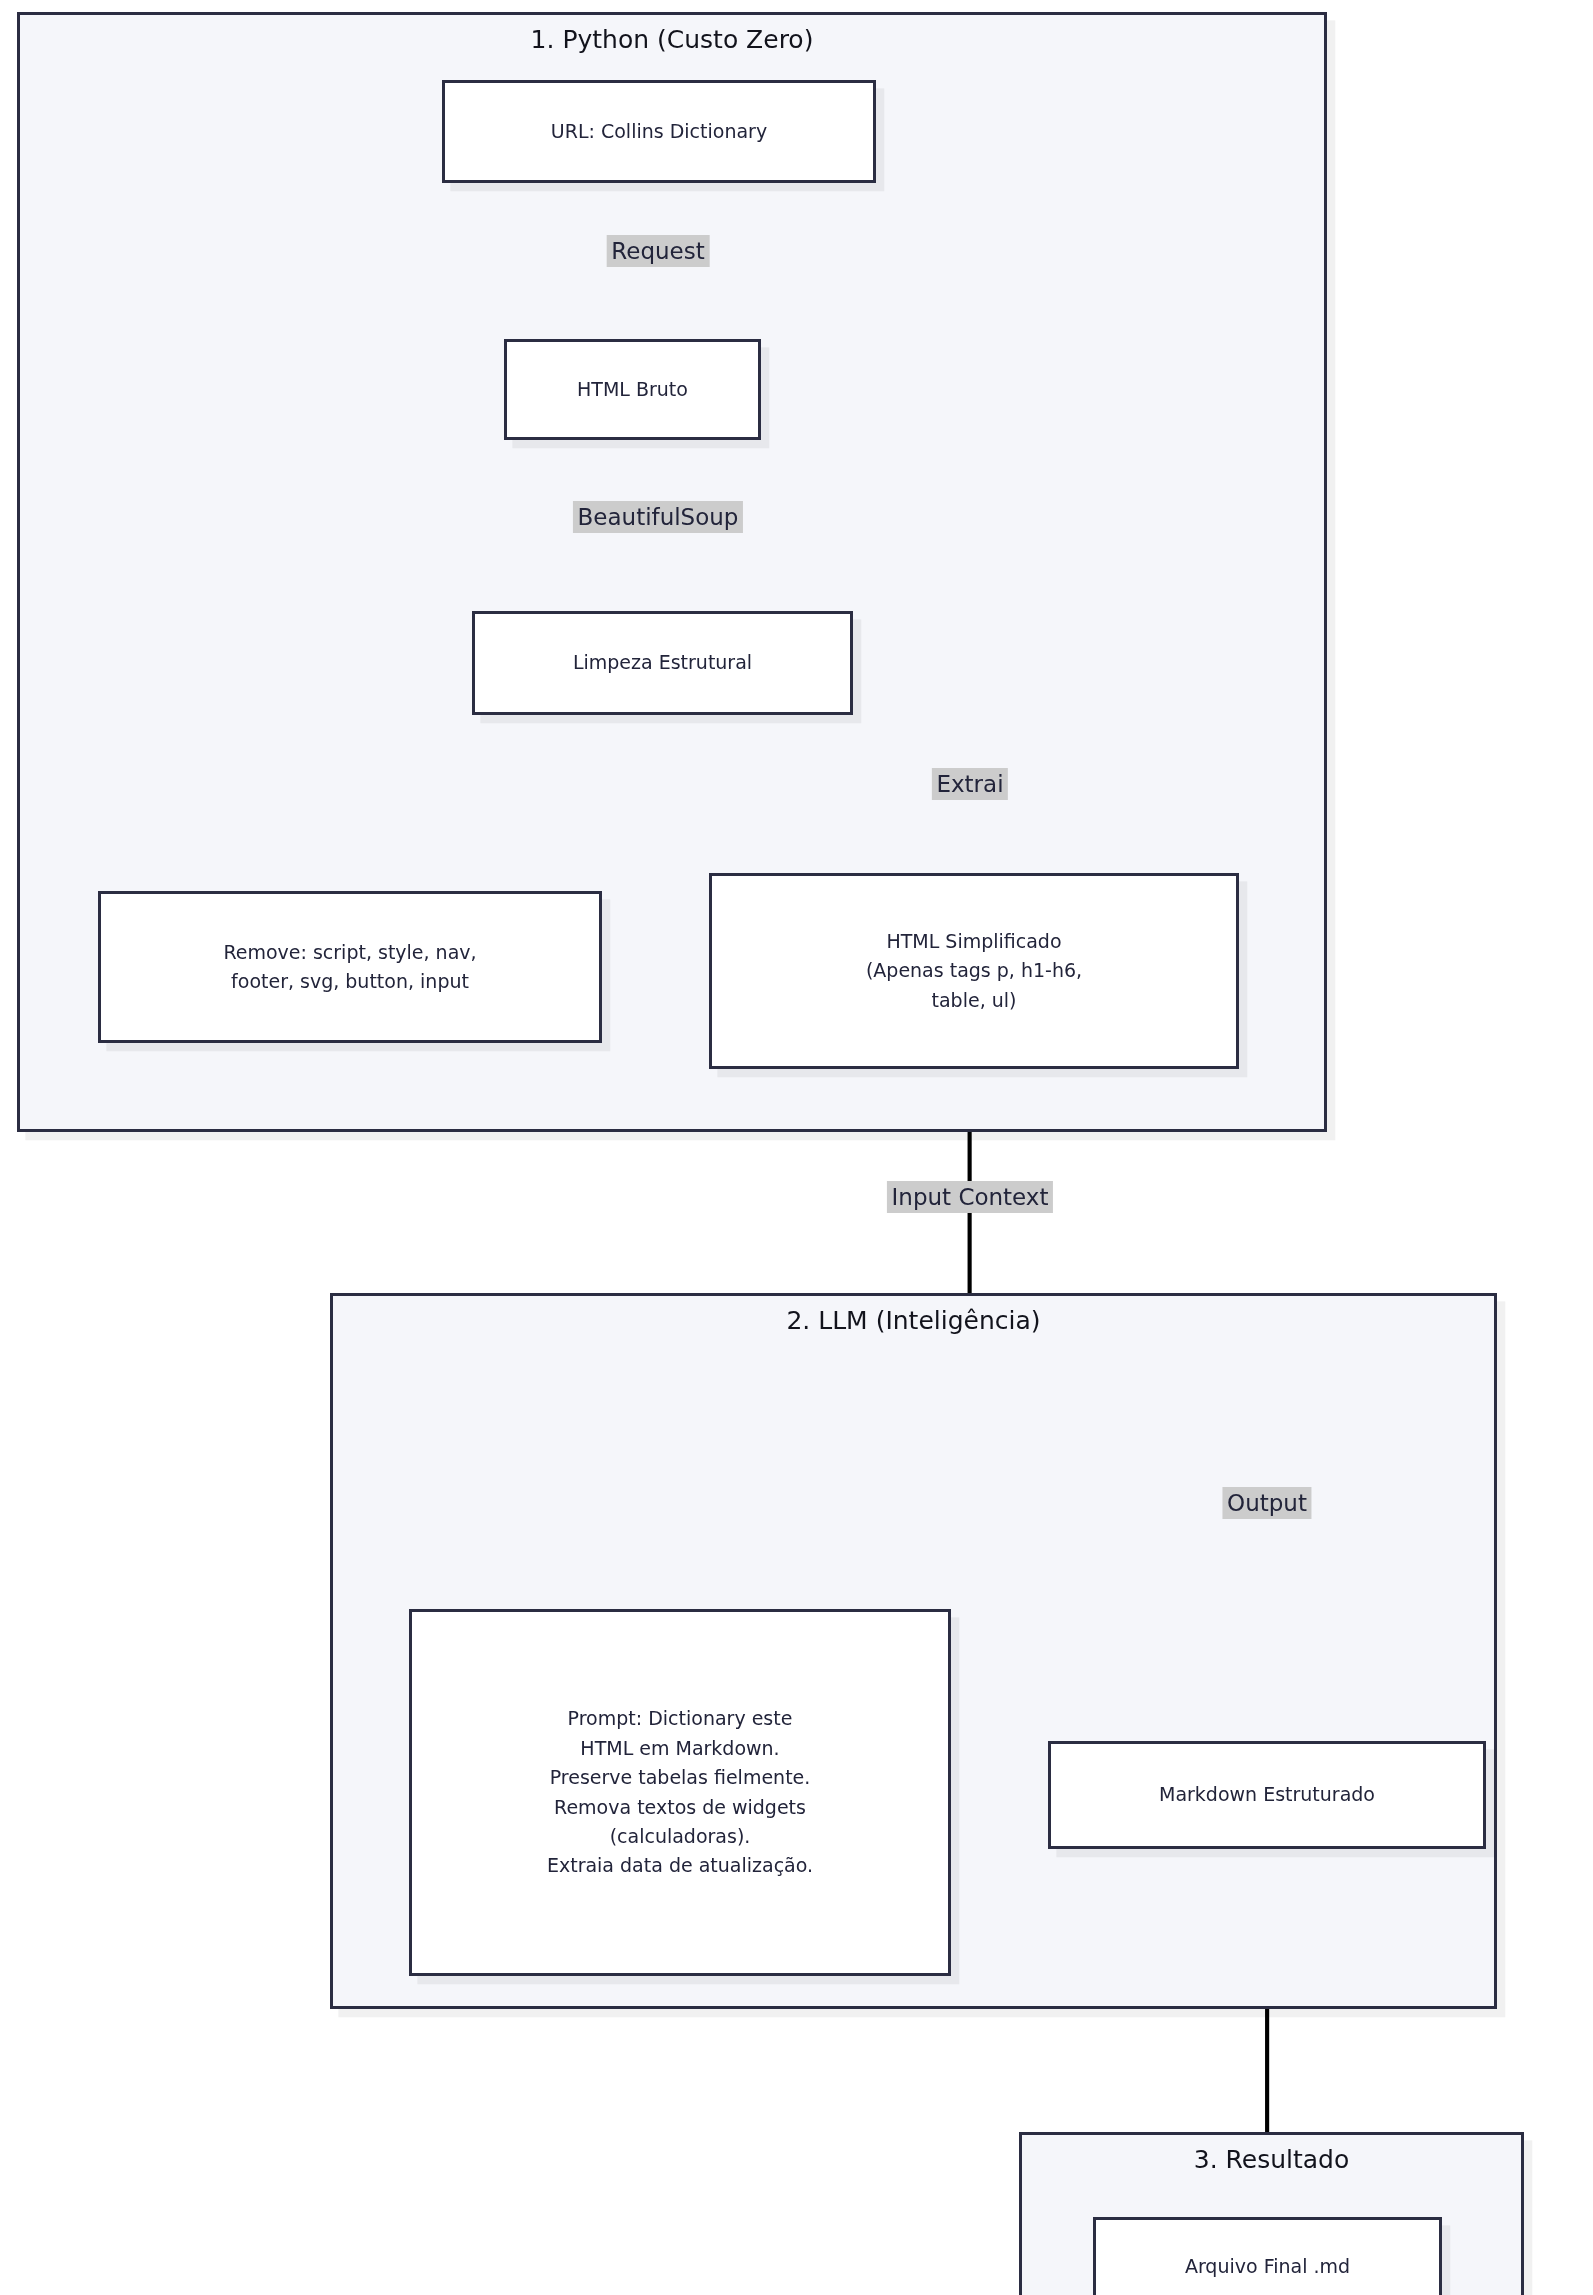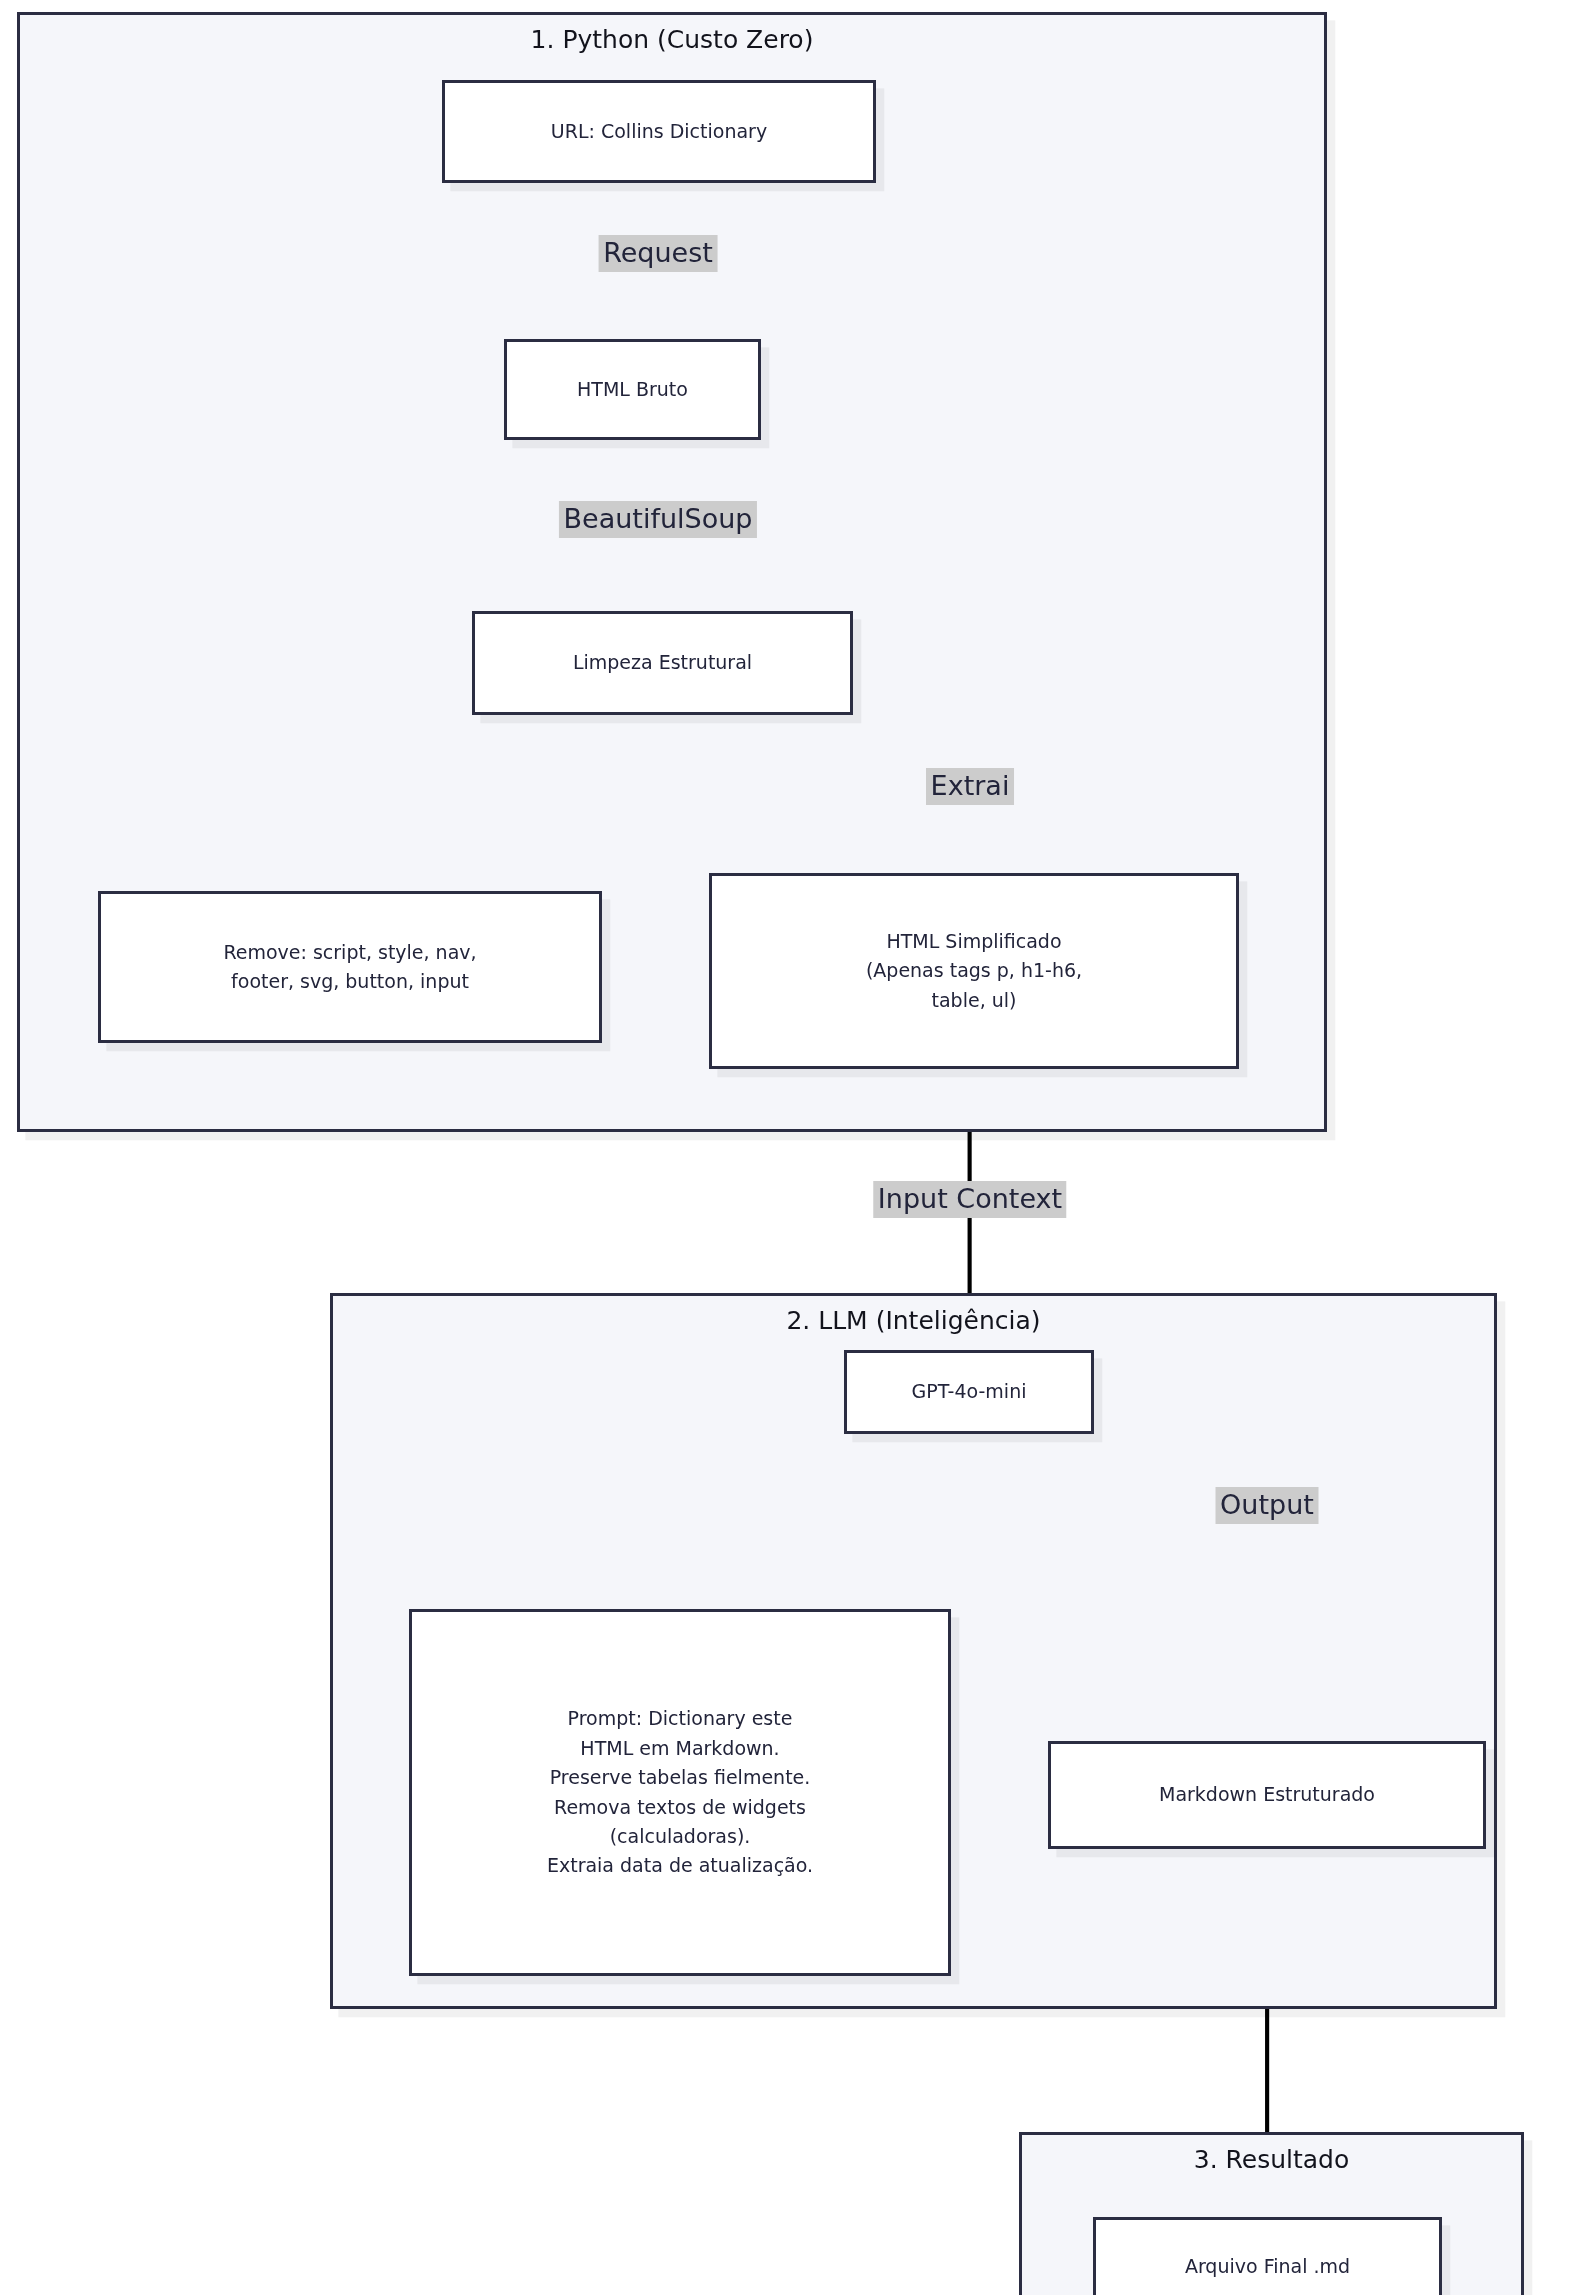--- a/index.html
+++ b/index.html
@@ -66,21 +66,21 @@
   .node .lines span {
     display: block;
     white-space: nowrap;
   }
   
   .edge-label {
     position: absolute;
     background: #cccccc;
     color: #22243a;
     font-family: "DejaVu Sans", sans-serif;
-    font-size: 27px;
+    font-size: 23px;
     line-height: 1.05;
     padding: 3.7px 4.6px 4.6px 4.6px;
     white-space: nowrap;
     transform: translateX(-50%);
   }
 </style>
 </head>
 <body>
 
 <div id="diagram">
@@ -146,25 +146,20 @@
   </div>
 
   <div class="node" style="left:709px; top:873px; width:530px; height:196px;">
     <span class="lines">
       <span>HTML Simplificado</span>
       <span>(Apenas tags p, h1-h6,</span>
       <span>table, ul)</span>
     </span>
   </div>
 
-  <div class="node" style="left:844px; top:1350px; width:250px; height:84px;">
-    <span class="lines">
-      <span>GPT-4o-mini</span>
-    </span>
-  </div>
 
   <div class="node" style="left:409px; top:1609px; width:542px; height:367px;">
     <span class="lines">
       <span>Prompt: Dictionary este</span>
       <span>HTML em Markdown.</span>
       <span>Preserve tabelas fielmente.</span>
       <span>Remova textos de widgets</span>
       <span>(calculadoras).</span>
       <span>Extraia data de atualização.</span>
     </span>

